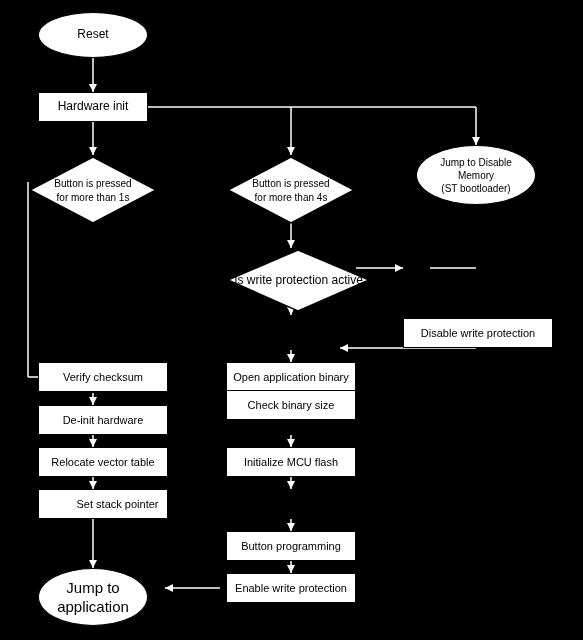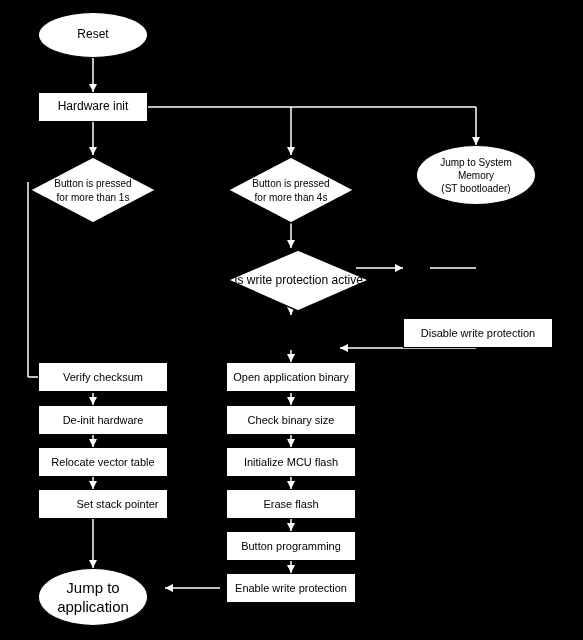--- a/index.html
+++ b/index.html
@@ -173,21 +173,21 @@
     <svg class="diamond-bg" viewBox="0 0 130 70" xmlns="http://www.w3.org/2000/svg">
       <polygon points="65,2 128,35 65,68 2,35" fill="#fff" stroke="#000" stroke-width="1.5"></polygon>
     </svg>
     <div class="diamond-text">
       <span style="white-space:pre-line;font-size:10px;">Button is pressed
 for more than 4s</span>
     </div>
   </div>
 
   <div class="node-ellipse" style="left:416px; top:145px; width:120px; height:60px;">
-    <span style="white-space:pre-line;font-size:10px;text-align:center;">Jump to System
+    <span style="white-space:pre-line;font-size:10px;text-align:center;">Jump to Disable
 Memory
 (ST bootloader)</span>
   </div>
 
   <div class="node-diamond" style="left:226px; top:248px; width:145px; height:65px;">
     <svg class="diamond-bg" viewBox="0 0 145 65" xmlns="http://www.w3.org/2000/svg">
       <polygon points="72,2 143,32 72,63 2,32" fill="#fff" stroke="#000" stroke-width="1.5"></polygon>
     </svg>
     <div class="diamond-text">
       <span style="font-size:12px;">Is write protection active</span>
@@ -196,31 +196,28 @@
 
 
   <div class="node-rect" style="left:403px; top:318px; width:150px; height:30px;">
     <span style="font-size:11px;">Disable write protection</span>
   </div>
 
   <div class="node-rect" style="left:226px; top:362px; width:130px; height:30px;">
     <span style="font-size:11px;">Open application binary</span>
   </div>
 
-  <div class="node-rect" style="left:226px; top:405px; width:130px; height:30px;align-items:center;">
+  <div class="node-rect" style="left:226px; top:390px; width:130px; height:30px;align-items:center;">
     <span style="font-size:11px;">Check binary size</span>
   </div>
 
   <div class="node-rect" style="left:226px; top:447px; width:130px; height:30px;">
     <span style="font-size:11px;">Initialize MCU flash</span>
   </div>
 
-  <div class="node-rect" style="left:226px; top:489px; width:130px; height:30px;">
-    <span style="font-size:11px;">Erase flash</span>
-  </div>
 
   <div class="node-rect" style="left:226px; top:531px; width:130px; height:30px;">
     <span style="font-size:11px;">Button programming</span>
   </div>
 
   <div class="node-rect" style="left:226px; top:573px; width:130px; height:30px;">
     <span style="font-size:11px;">Enable write protection</span>
   </div>
 
   <div class="node-rect" style="left:38px; top:362px; width:130px; height:30px;justify-content:center;">

